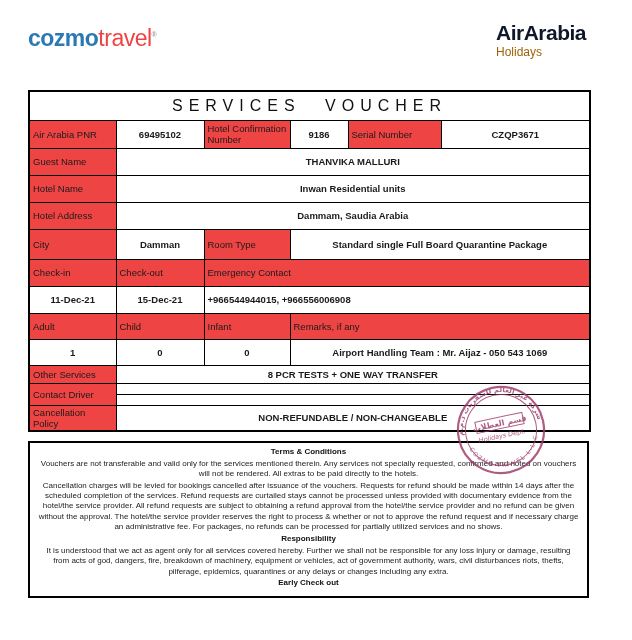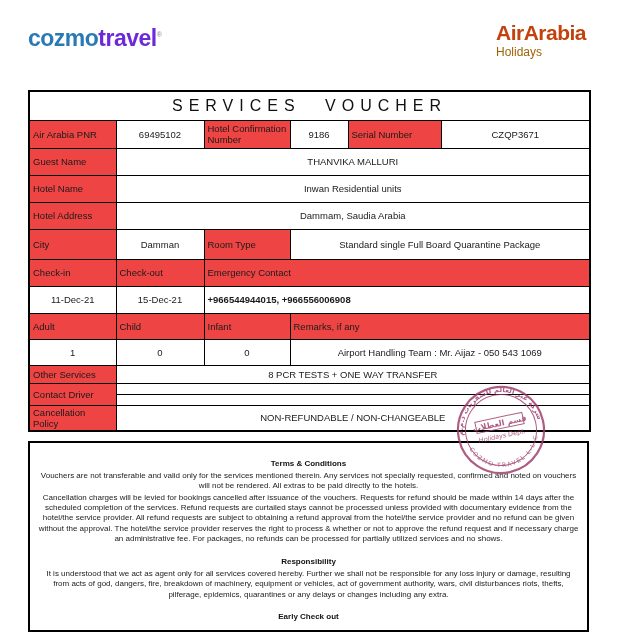--- a/index.html
+++ b/index.html
@@ -6,43 +6,43 @@
   html,body { background:#fff; }
   .page {
     position:relative; width:632px; height:640px; background:#ffffff;
     font-family:"Liberation Sans", sans-serif; color:#1a1a1a; overflow:hidden;
   }
   
   .header { display:flex; justify-content:space-between; align-items:flex-start;
     padding:22px 46px 0 28px; height:60px; }
   .cozmo-logo { font-size:23px; font-weight:bold; letter-spacing:-0.5px; line-height:26px; }
   .cozmo-logo .c1 { color:#2a79b5; }
-  .cozmo-logo .c2 { color:#6d28d9; font-weight:bold; }
+  .cozmo-logo .c2 { color:#ef4444; font-weight:normal; }
   .cozmo-logo sup { font-size:7px; color:#9a9a9a; }
   .aa-logo { text-align:left; }
-  .aa-name { font-size:21px; font-weight:bold; color:#c2410c; letter-spacing:-0.5px; line-height:22px; }
+  .aa-name { font-size:21px; font-weight:bold; color:#0f172a; letter-spacing:-0.5px; line-height:22px; }
   .aa-sub { font-size:12px; color:#a16207; margin-top:1px; }
 
   
   table.voucher { width:561px; margin:30px 0 0 28px; border-collapse:collapse;
     table-layout:fixed; border:2px solid #000; font-size:9.5px; }
   table.voucher td { border:1px solid #000; padding:1px 3px; vertical-align:middle; overflow:hidden; }
   td.title-cell { text-align:center; font-size:16px; letter-spacing:6px; word-spacing:14px;
     font-weight:400; color:#111; height:29px; }
   td.lbl { background:#ef4444; text-align:left; font-weight:normal; }
-  td.val { font-weight:normal; text-align:center; }
+  td.val { font-weight:bold; text-align:center; }
   td.val-left { font-weight:bold; text-align:left; padding-left:5px; }
   td.lbl-bottom { vertical-align:bottom; padding-bottom:2px;margin-left:45px; }
   tr.h29{height:29px;} tr.h28{height:28px;} tr.h27{height:27px;} tr.h30{height:30px;}
   tr.h26{height:26px;} tr.h18{height:18px;} tr.h11{height:11px;} tr.h17{height:17px;}
 
   
   .terms { width:561px; margin:9px 0 0 28px; border:2px solid #000;
     padding:4px 8px 5px; font-size:8px; line-height:1.3; text-align:center; color:#222; }
-  .terms h4 { font-size:8px; font-weight:bold; margin:12px 0 2px; color:#111; }
+  .terms h4 { font-size:8px; font-weight:bold; margin:0 0 2px; color:#111; }
   .terms p { margin:0 0 1px; }
 
   
   .stamp { position:absolute; left:455px; top:384px; width:92px; height:92px;
     transform:rotate(-12deg); opacity:0.82; pointer-events:none; }
   .stamp svg { width:100%; height:100%; }
   .stamp text { font-family:"DejaVu Sans", sans-serif; fill:#9c3a6a; }
 </style>
 </head>
 <body>

